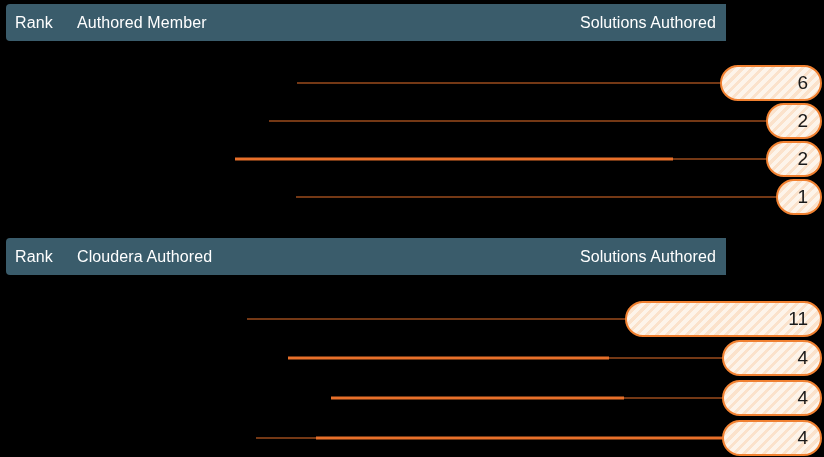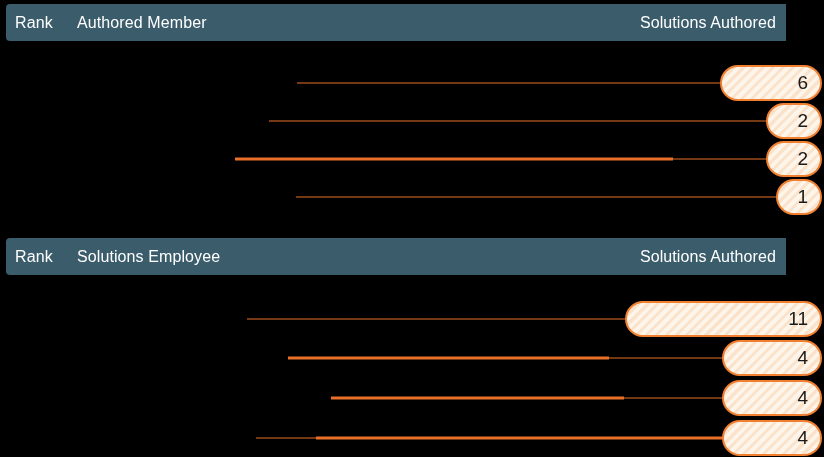--- a/index.html
+++ b/index.html
@@ -20,21 +20,21 @@
     position: relative;
     width: 824px;
     height: 457px;
     background: #000000;
   }
 
   
   .section-header {
     position: absolute;
     left: 6px;
-    width: 780px;
+    width: 720px;
     height: 37px;
     background: #3a5c6b;
     border-radius: 4px 0 0 4px;
     box-sizing: border-box;
     display: flex;
     align-items: center;
     color: #ffffff;
     font-size: 16px;
     letter-spacing: 0.1px;
   }
@@ -166,21 +166,21 @@
       <span class="cell-rank"></span>
       <span class="cell-name"></span>
       <div class="bar-line thin" style="left:296px;right:46px;"></div>
       <div class="value-pill" style="left:776px;right:2px;">1</div>
     </div>
 
   </div>
 
   <div class="section-header" style="top:238px;">
     <span class="hdr-rank">Rank</span>
-    <span class="hdr-name">Solutions Employee</span>
+    <span class="hdr-name">Cloudera Authored</span>
     <span class="hdr-metric">Solutions Authored</span>
   </div>
 
   <div class="rows" style="top:300px;">
 
     <div class="row" style="top:0px;">
       <span class="cell-rank"></span>
       <span class="cell-name"></span>
       <div class="bar-line thin" style="left:247px;right:196px;"></div>
       <div class="value-pill" style="left:625px;right:2px;">11</div>

